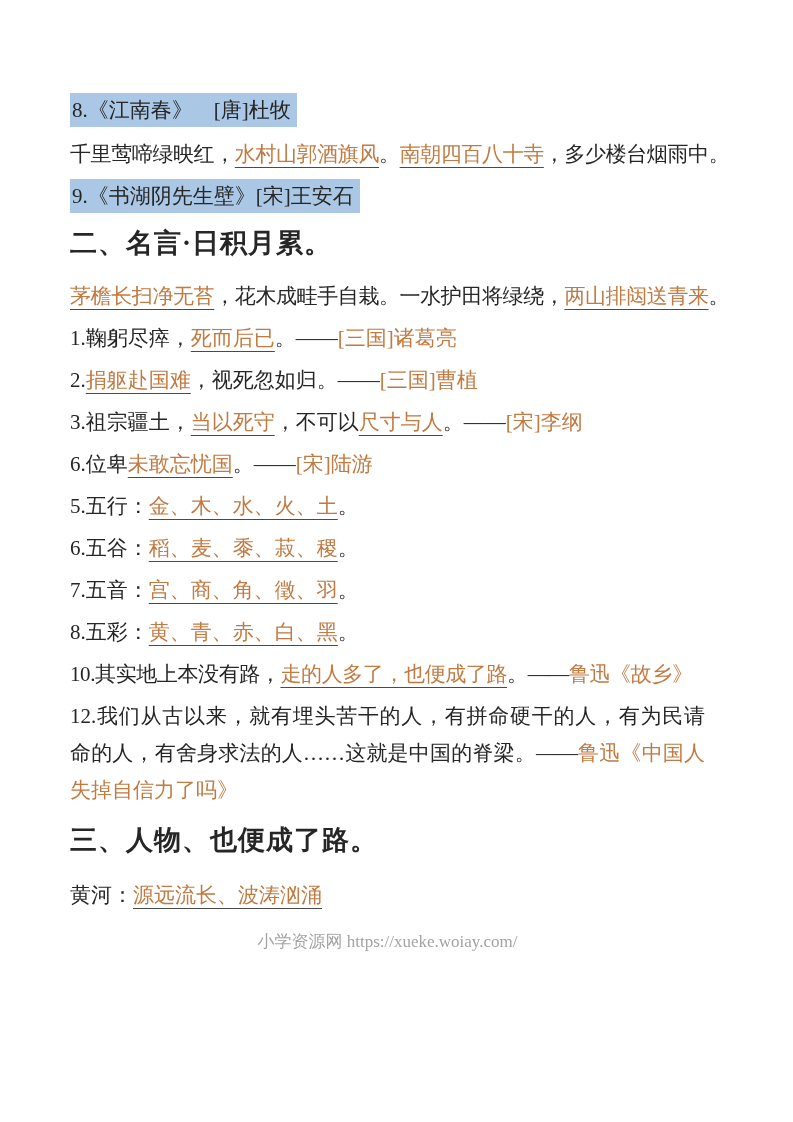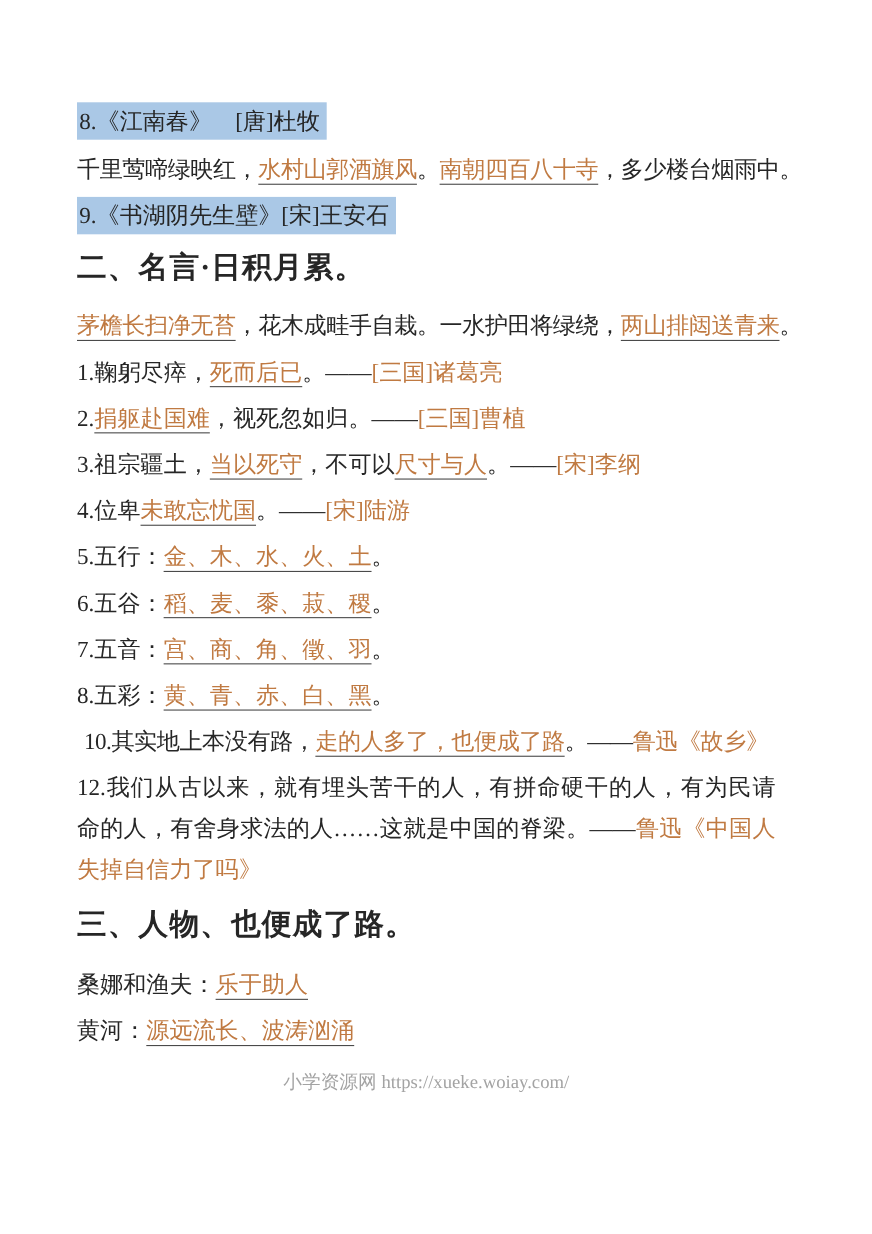--- a/index.html
+++ b/index.html
@@ -34,21 +34,21 @@
   }
   .heading{
     font-size:27px;
     font-weight:700;
     line-height:42px;
     margin:4px 0 14px 0;
     letter-spacing:1px;
   }
   .heading2{margin-top:4px;}
   .heading3{margin-top:10px;margin-bottom:16px;}
-  .nowrap{white-space:nowrap;letter-spacing:-0.4px;text-align:center;}
+  .nowrap{white-space:nowrap;letter-spacing:-0.4px;}
   .para{text-align:justify;}
   .seg-p{color:var(--text);}
   .seg-o{color:var(--accent);}
   .seg-ou{
     color:var(--accent);
     text-decoration:underline;
     text-decoration-color:var(--underline);
     text-decoration-thickness:1.3px;
     text-underline-offset:6px;
   }
@@ -66,25 +66,24 @@
 <div class="doc">
   <div id="doc-body">
       <div class="line title"><span class="seg-hl">8.《江南春》　[唐]杜牧</span></div>
       <div class="line nowrap"><span class="seg-p">千里莺啼绿映红，</span><span class="seg-ou">水村山郭酒旗风</span><span class="seg-p">。</span><span class="seg-ou">南朝四百八十寺</span><span class="seg-p">，多少楼台烟雨中。</span></div>
       <div class="line title"><span class="seg-hl">9.《书湖阴先生壁》[宋]王安石</span></div>
       <div class="line heading heading2"><span class="seg-p">二、名言·日积月累。</span></div>
       <div class="line nowrap"><span class="seg-ou">茅檐长扫净无苔</span><span class="seg-p">，花木成畦手自栽。一水护田将绿绕，</span><span class="seg-ou">两山排闼送青来</span><span class="seg-p">。</span></div>
       <div class="line text"><span class="seg-p">1.鞠躬尽瘁，</span><span class="seg-ou">死而后已</span><span class="seg-p">。——</span><span class="seg-o">[三国]诸葛亮</span></div>
       <div class="line text"><span class="seg-p">2.</span><span class="seg-ou">捐躯赴国难</span><span class="seg-p">，视死忽如归。——</span><span class="seg-o">[三国]曹植</span></div>
       <div class="line text"><span class="seg-p">3.祖宗疆土，</span><span class="seg-ou">当以死守</span><span class="seg-p">，不可以</span><span class="seg-ou">尺寸与人</span><span class="seg-p">。——</span><span class="seg-o">[宋]李纲</span></div>
-      <div class="line text"><span class="seg-p">4.位卑</span><span class="seg-ou">未敢忘忧国</span><span class="seg-p">。——</span><span class="seg-o">[宋]陆游</span></div>
+      <div class="line text"><span class="seg-p">6.位卑</span><span class="seg-ou">未敢忘忧国</span><span class="seg-p">。——</span><span class="seg-o">[宋]陆游</span></div>
       <div class="line text"><span class="seg-p">5.五行：</span><span class="seg-ou">金、木、水、火、土</span><span class="seg-p">。</span></div>
       <div class="line text"><span class="seg-p">6.五谷：</span><span class="seg-ou">稻、麦、黍、菽、稷</span><span class="seg-p">。</span></div>
       <div class="line text"><span class="seg-p">7.五音：</span><span class="seg-ou">宫、商、角、徵、羽</span><span class="seg-p">。</span></div>
       <div class="line text"><span class="seg-p">8.五彩：</span><span class="seg-ou">黄、青、赤、白、黑</span><span class="seg-p">。</span></div>
       <div class="line nowrap"><span class="seg-p">10.其实地上本没有路，</span><span class="seg-ou">走的人多了，也便成了路</span><span class="seg-p">。——</span><span class="seg-o">鲁迅《故乡》</span></div>
       <div class="line para"><span class="seg-p">12.我们从古以来，就有埋头苦干的人，有拼命硬干的人，有为民请命的人，有舍身求法的人……这就是中国的脊梁。——</span><span class="seg-o">鲁迅《中国人失掉自信力了吗》</span></div>
       <div class="line heading heading3"><span class="seg-p">三、人物、也便成了路。</span></div>
-      <div class="line text"><span class="seg-p">桑娜和渔夫：</span><span class="seg-ou">乐于助人</span></div>
       <div class="line text"><span class="seg-p">黄河：</span><span class="seg-ou">源远流长、波涛汹涌</span></div>
     </div>
   <div class="footer">小学资源网 https://xueke.woiay.com/</div>
 </div>
 
 </body></html>

